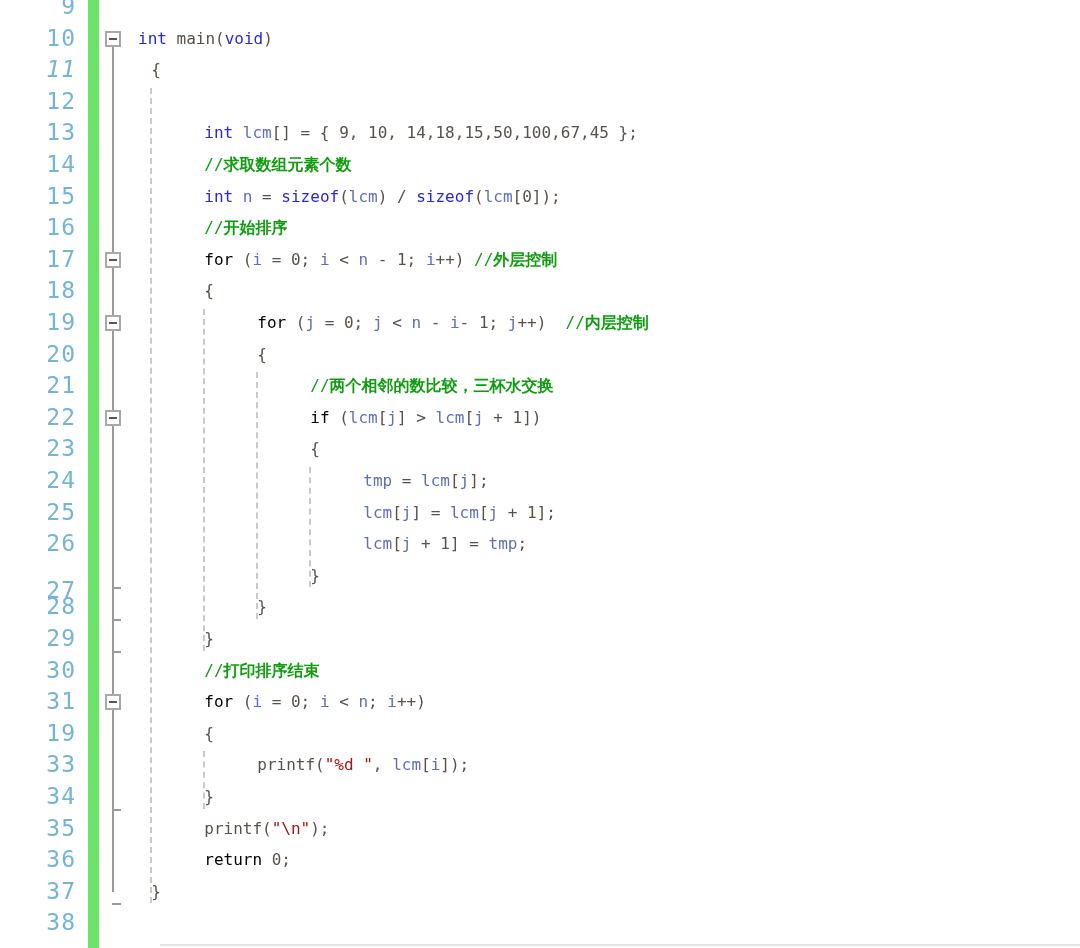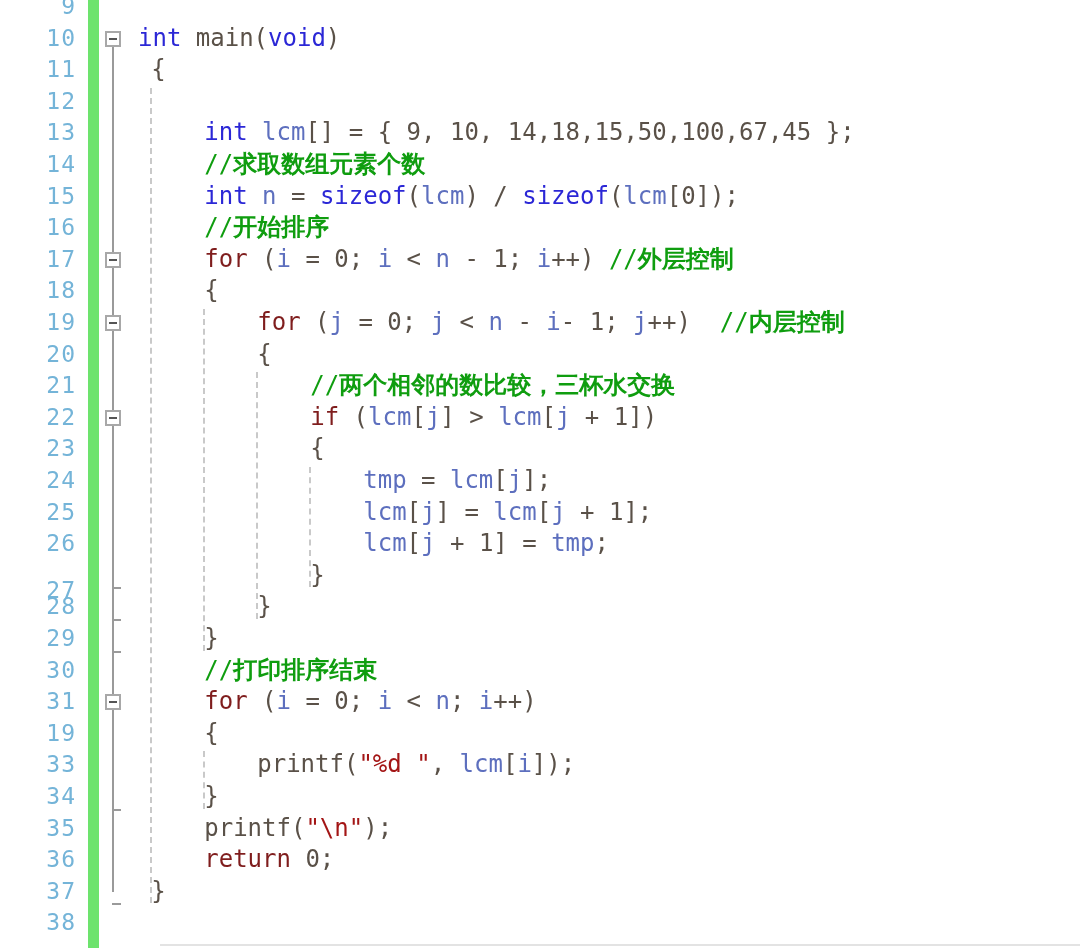--- a/index.html
+++ b/index.html
@@ -60,31 +60,31 @@
   }
 
   .row {
     position: absolute;
     left: 0;
     width: 839px;
     height: 31.6px;
     line-height: 31.6px;
     white-space: pre;
     font-family: "DejaVu Sans Mono", "Liberation Mono", monospace;
-    font-size: 24px;
+    font-size: 16px;
   }
   .row .txt {
     position: absolute;
     top: 0;
     white-space: pre;
   }
 
   
   .kw    { color: #2b27d6; }   
-  .ctl   { color: #7f1d1d; }   
+  .ctl   { color: #000000; }   
   .id    { color: #5d6fbe; }   
   .plain { color: #5a5148; }   
   .num   { color: #5a5148; }   
   .str   { color: #a31515; }   
   .cmt   { color: #0f9d0f; font-family: "DejaVu Sans", "Liberation Sans", sans-serif; font-weight: 600; }
   .cmt-asc { color: #0f9d0f; font-family: "DejaVu Sans Mono", "Liberation Mono", monospace; font-weight: 400; }
 
   
   .foldcol {
     position: absolute;
@@ -145,21 +145,21 @@
   }
 </style>
 </head>
 <body>
 
 <div id="editor">
 
   <div class="gutter">
       <div class="ln" style="top: -9px;">9</div>
       <div class="ln" style="top: 22.6px;">10</div>
-      <div class="ln" style="top: 54.2px;">11</div>
+      <div class="ln" style="top: 54.2px; font-style: italic;">11</div>
       <div class="ln" style="top: 85.8px;">12</div>
       <div class="ln" style="top: 117.4px;">13</div>
       <div class="ln" style="top: 149px;">14</div>
       <div class="ln" style="top: 180.6px;">15</div>
       <div class="ln" style="top: 212.2px;">16</div>
       <div class="ln" style="top: 243.8px;">17</div>
       <div class="ln" style="top: 275.4px;">18</div>
       <div class="ln" style="top: 307px;">19</div>
       <div class="ln" style="top: 338.6px;">20</div>
       <div class="ln" style="top: 370.2px; padding-left: 48px;">21</div>

